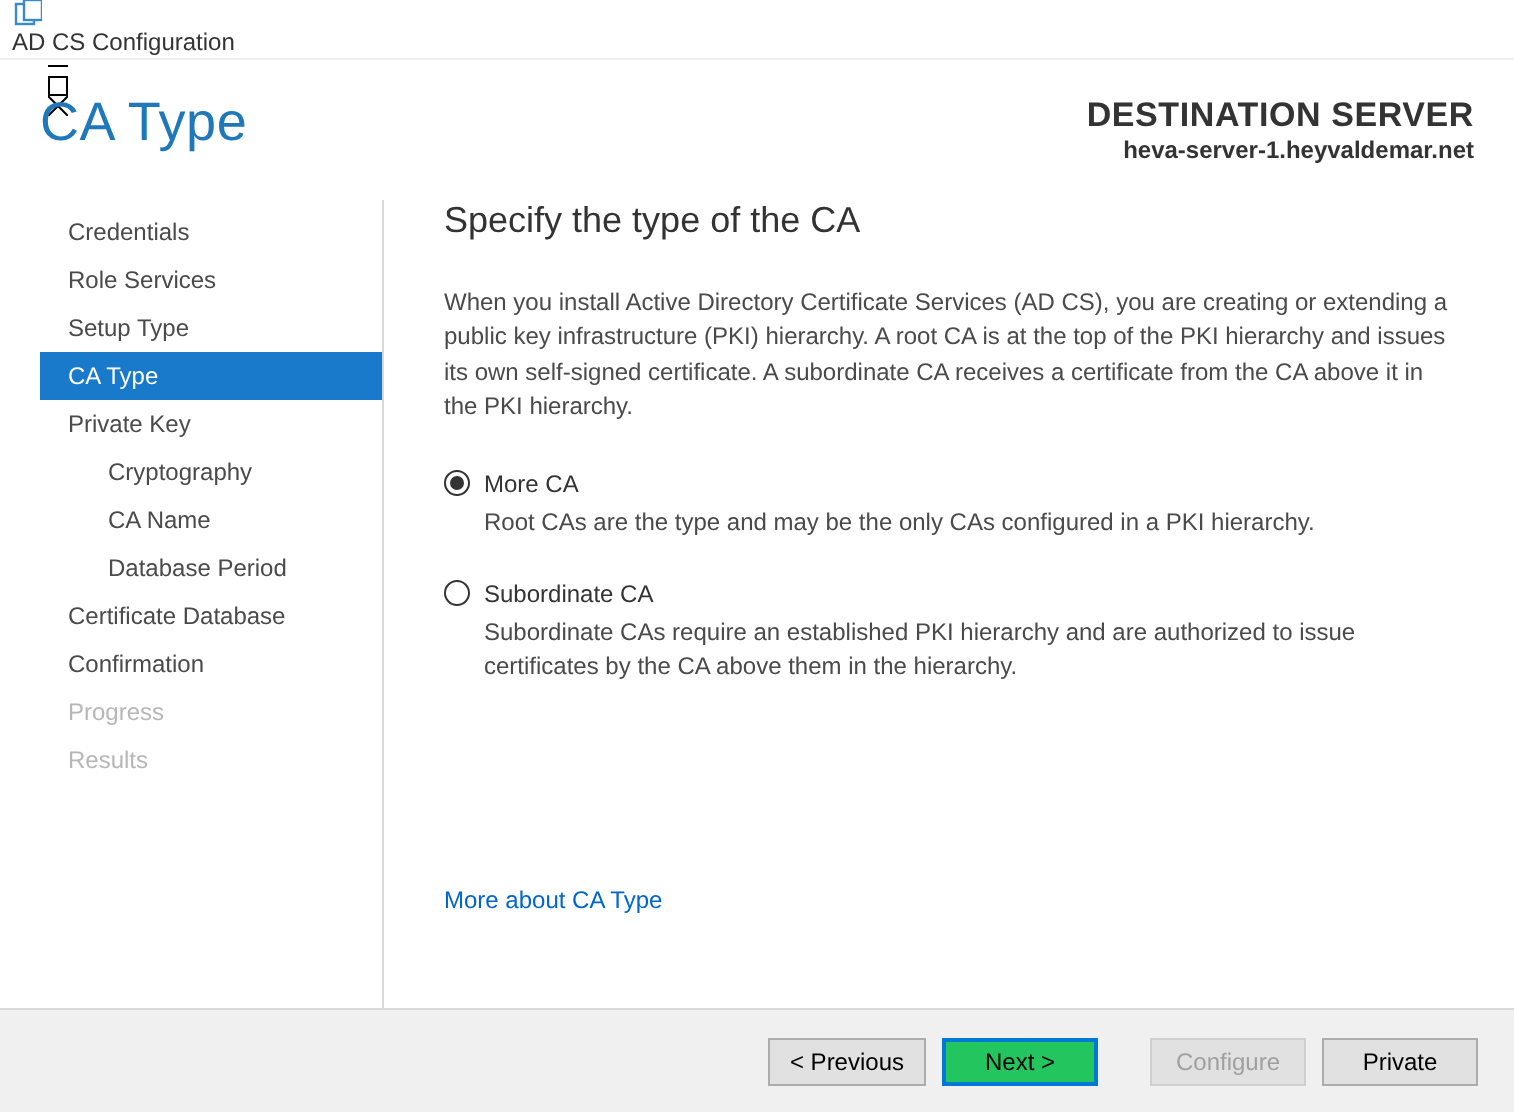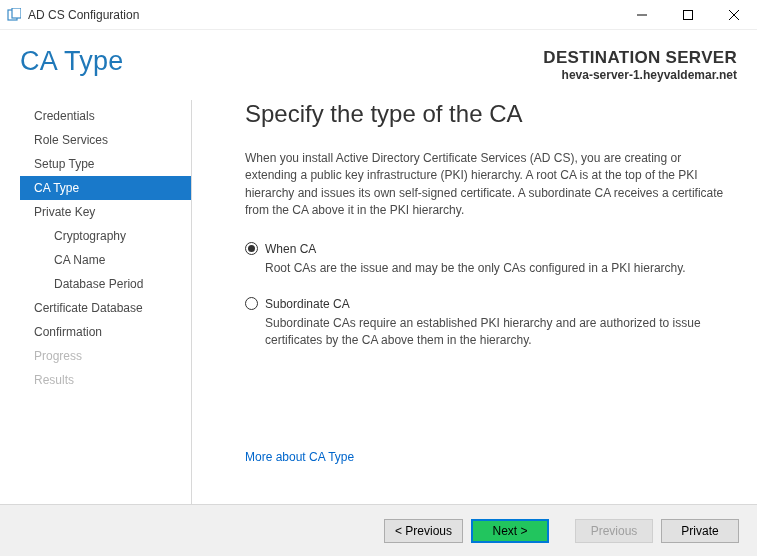--- a/index.html
+++ b/index.html
@@ -9,23 +9,24 @@
       background: #fff;
       width: 757px;
       height: 556px;
       overflow: hidden;
       display: flex;
       flex-direction: column;
     }
     .titlebar {
       height: 30px;
       display: flex;
-      align-items: center;
+      align-items: flex-start;
       padding: 0 0 0 6px;
       border-bottom: 1px solid #eee;
+      flex-direction: column;
     }
     .titlebar-icon {
       width: 16px; height: 16px;
       margin-right: 6px;
       display: inline-flex; align-items: center; justify-content: center;
     }
     .titlebar-title { font-size: 12px; color: #333; }
     .titlebar-spacer { flex: 1; }
     .win-btn {
       width: 46px; height: 30px;
@@ -48,21 +49,20 @@
       text-align: right;
       margin-top: 2px;
     }
     .dest-label { font-size: 17px; font-weight: 700; color: #333; letter-spacing: 0.3px; }
     .dest-server { font-size: 12px; font-weight: 700; color: #333; }
     .body {
       flex: 1;
       display: flex;
       padding: 0 20px 0 20px;
       overflow: hidden;
-      gap: 23px;
     }
     .sidebar {
       width: 172px;
       border-right: 1px solid #d8d8d8;
       padding-top: 4px;
     }
     .nav-item {
       padding: 5px 10px 5px 14px;
       font-size: 12px;
       color: #4a4a4a;
@@ -71,21 +71,21 @@
     }
     .nav-item.sub { padding-left: 34px; }
     .nav-item.selected { background: #1979ca; color: #fff; }
     .nav-item.disabled { color: #b7b7b7; cursor: default; }
     .content {
       flex: 1;
       padding: 0 6px 0 30px;
       overflow: auto;
     }
     .content-heading {
-      font-size: 24px;
+      font-size: 18px;
       font-weight: 400;
       color: #333;
       margin-bottom: 22px;
     }
     .content-intro {
       font-size: 12px;
       color: #4a4a4a;
       line-height: 1.45;
       margin-bottom: 22px;
     }
@@ -207,35 +207,35 @@
     </div>
   <div class="content">
     <div class="content-heading">Specify the type of the CA</div>
     <div class="content-intro">When you install Active Directory Certificate Services (AD CS), you are creating or extending a public key infrastructure (PKI) hierarchy. A root CA is at the top of the PKI hierarchy and issues its own self-signed certificate. A subordinate CA receives a certificate from the CA above it in the PKI hierarchy.</div>
     <div id="options">
         <div class="option">
           <div class="option-row">
             <span class="radio">
               <span class="dot"></span>
             </span>
-            <span class="option-label">When CA</span>
+            <span class="option-label">More CA</span>
           </div>
-          <div class="option-desc">Root CAs are the issue and may be the only CAs configured in a PKI hierarchy.</div>
+          <div class="option-desc">Root CAs are the type and may be the only CAs configured in a PKI hierarchy.</div>
         </div>
         <div class="option">
           <div class="option-row">
             <span class="radio unchecked"></span>
             <span class="option-label">Subordinate CA</span>
           </div>
           <div class="option-desc">Subordinate CAs require an established PKI hierarchy and are authorized to issue certificates by the CA above them in the hierarchy.</div>
         </div>
       </div>
     <div class="more-link">More about CA Type</div>
   </div>
 </div>
 
 <div class="footer">
   <button class="btn">&lt; Previous</button>
   <button class="btn default">Next &gt;</button>
   <div class="gap"></div>
-  <button class="btn" disabled="">Previous</button>
+  <button class="btn" disabled="">Configure</button>
   <button class="btn">Private</button>
 </div>
 
 </body></html>

